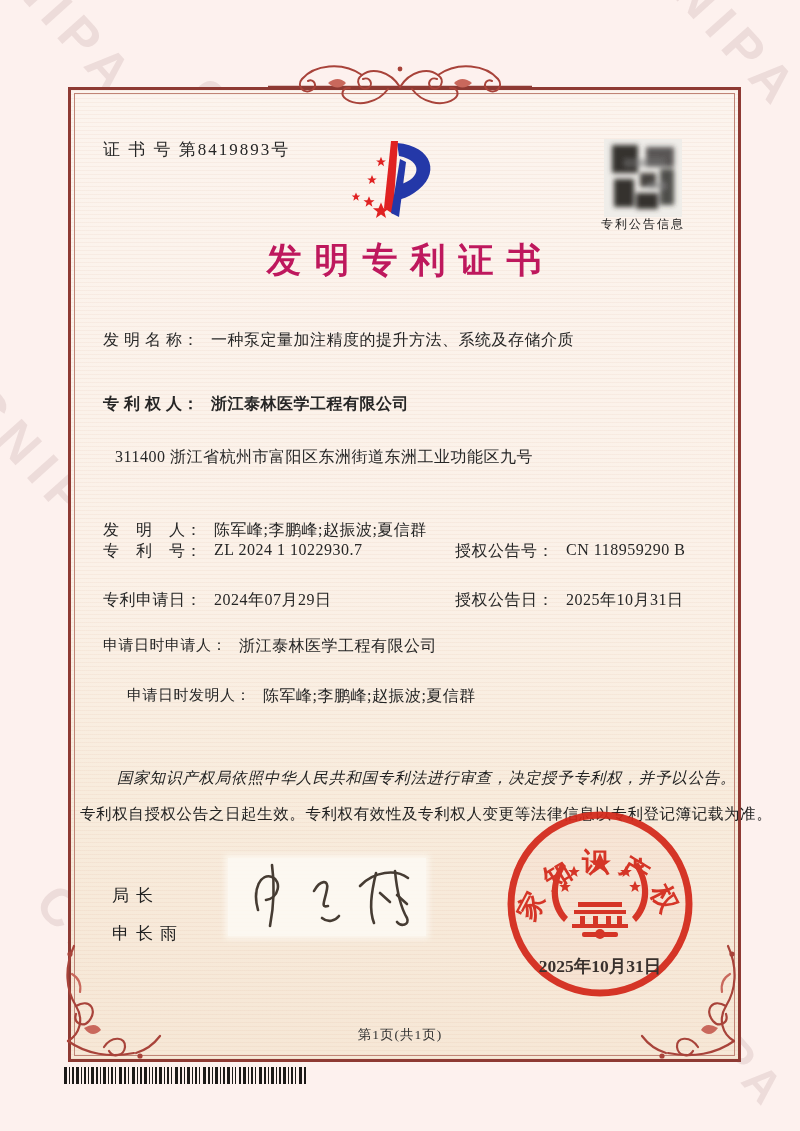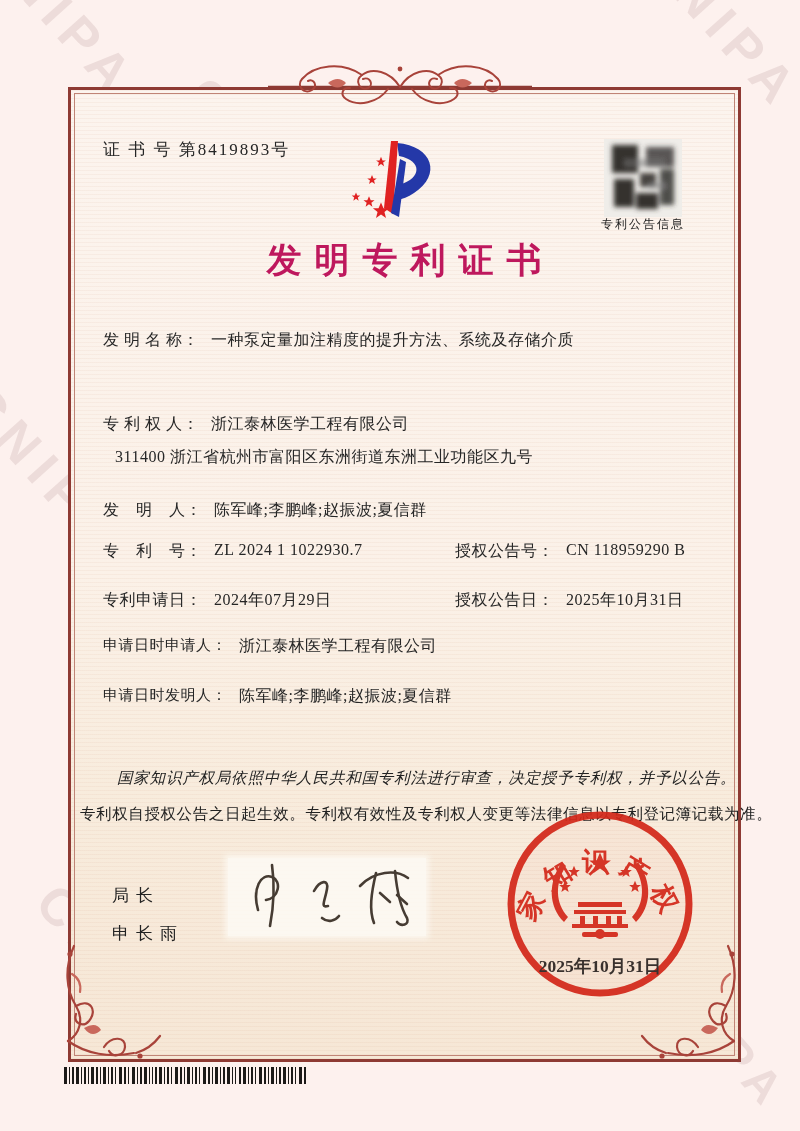--- a/index.html
+++ b/index.html
@@ -137,30 +137,30 @@
     </g>
   </svg>
   <div class="qr-caption">专利公告信息</div>
 
   <div class="title">发明专利证书</div>
 
   <div class="row" style="top:330px;">
     <span class="lbl">发 明 名 称：</span>
     <span class="val">一种泵定量加注精度的提升方法、系统及存储介质</span>
   </div>
-  <div class="row" style="top:414px;">
+  <div class="row" style="top:394px;font-weight:bold;">
     <span class="lbl">专 利 权 人：</span>
     <span class="val">浙江泰林医学工程有限公司</span>
   </div>
   <div class="row" style="top:443px;">
     <span class="val addr-val">
       <span>311400 浙江省杭州市富阳区东洲街道东洲工业功能区九号</span>
     </span>
   </div>
-  <div class="row" style="top:500px;align-items:flex-end;">
+  <div class="row" style="top:520px;align-items:flex-end;">
     <span class="lbl">发　明　人：</span>
     <span class="val">陈军峰;李鹏峰;赵振波;夏信群</span>
   </div>
 
   <div class="row" style="top:541px;">
     <span class="lbl">专　利　号：</span>
     <span class="val">ZL 2024 1 1022930.7</span>
   </div>
   <div class="row" style="top:541px;left:455px;">
     <span class="lbl">授权公告号：</span>
@@ -173,21 +173,21 @@
   </div>
   <div class="row" style="top:590px;left:455px;">
     <span class="lbl">授权公告日：</span>
     <span class="val">2025年10月31日</span>
   </div>
 
   <div class="row" style="top:636px;font-size:15px;">
     <span class="lbl">申请日时申请人：</span>
     <span class="val" style="font-size:16px;">浙江泰林医学工程有限公司</span>
   </div>
-  <div class="row" style="top:686px;font-size:15px;">
+  <div class="row" style="top:686px;font-size:15px;margin-left:24px;">
     <span class="lbl">申请日时发明人：</span>
     <span class="val" style="font-size:16px;">陈军峰;李鹏峰;赵振波;夏信群</span>
   </div>
 
   <div class="legal">
     <div class="l1">国家知识产权局依照中华人民共和国专利法进行审查，决定授予专利权，并予以公告。</div>
     <div class="l2">专利权自授权公告之日起生效。专利权有效性及专利权人变更等法律信息以专利登记簿记载为准。</div>
   </div>
 
   <div class="director" style="top:884px;">局长</div>
@@ -231,20 +231,21 @@
         <rect x="91" y="110" width="5" height="8"></rect>
       <rect x="104" y="110" width="5" height="8"></rect>
         <rect x="115" y="110" width="5" height="8"></rect>
       <rect x="70" y="118" width="56" height="4"></rect>
       <rect x="80" y="126" width="36" height="5" rx="2"></rect>
       <circle cx="98" cy="128" r="5"></circle>
     </g>
     <text x="98" y="166" text-anchor="middle" font-size="17.5" font-weight="600" fill="#2b2422" font-family="'Liberation Serif','DejaVu Serif',serif">2025年10月31日</text>
   </svg>
 
+  <div class="footer">第1页(共1页)</div>
 
   <svg class="barcode" width="243" height="17" viewBox="0 0 243 17">
     <g fill="#1c1a18">
       <rect x="0" width="3" height="17"></rect>
         <rect x="5" width="1" height="17"></rect>
         <rect x="8" width="2" height="17"></rect>
       <rect x="12" width="3" height="17"></rect>
         <rect x="17" width="1" height="17"></rect>
         <rect x="20" width="2" height="17"></rect>
       <rect x="24" width="1" height="17"></rect>

